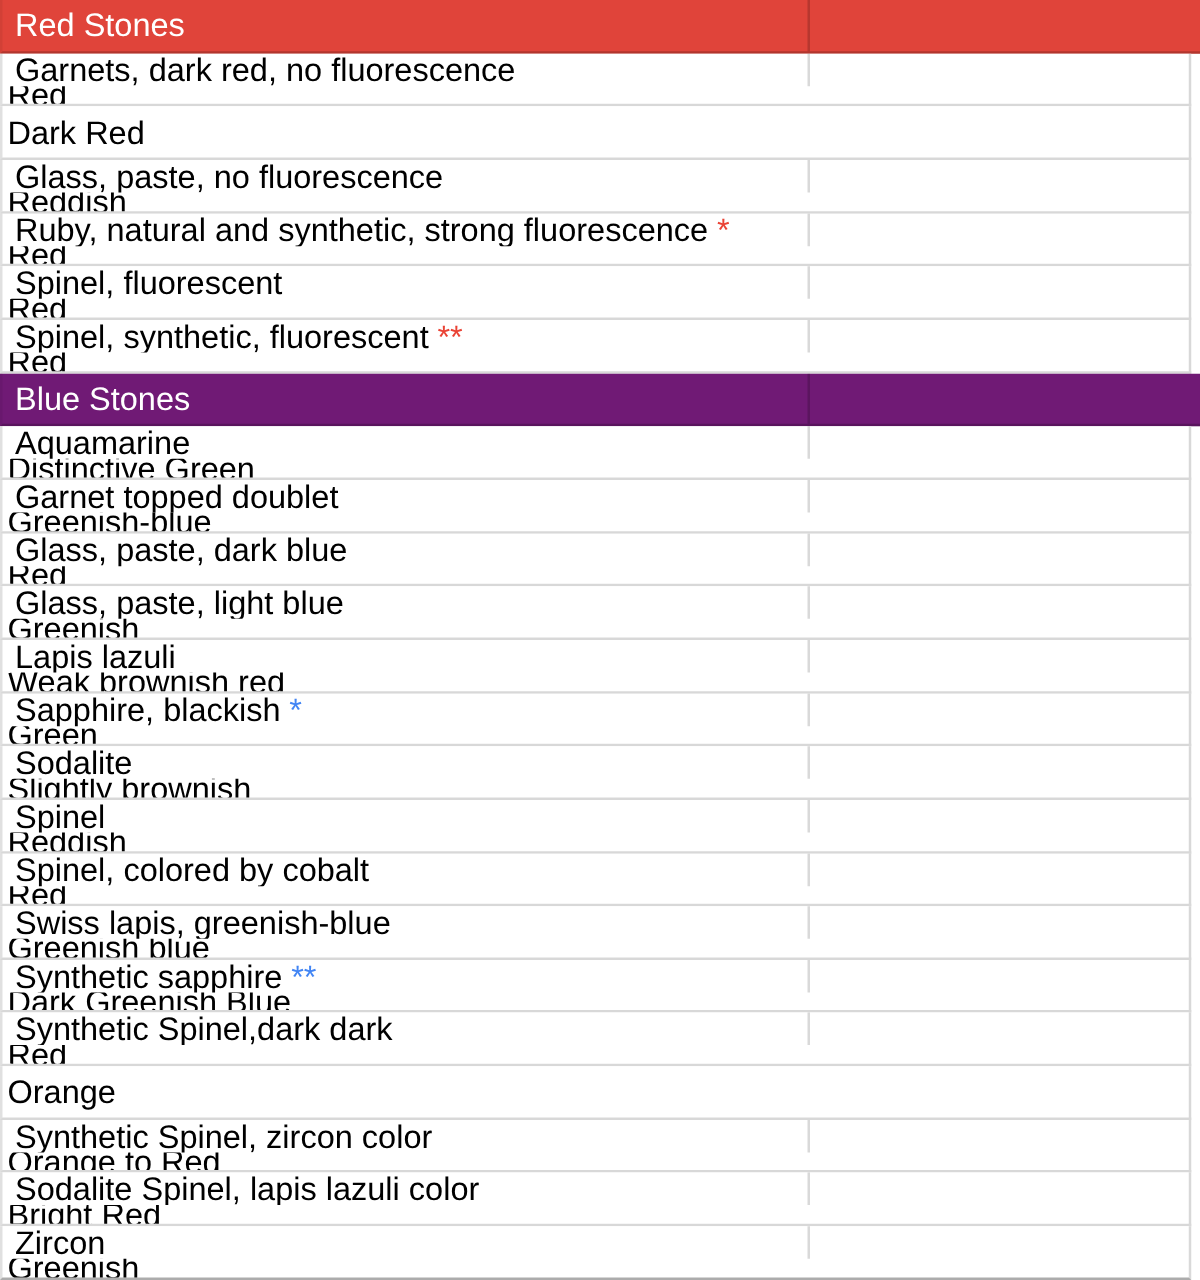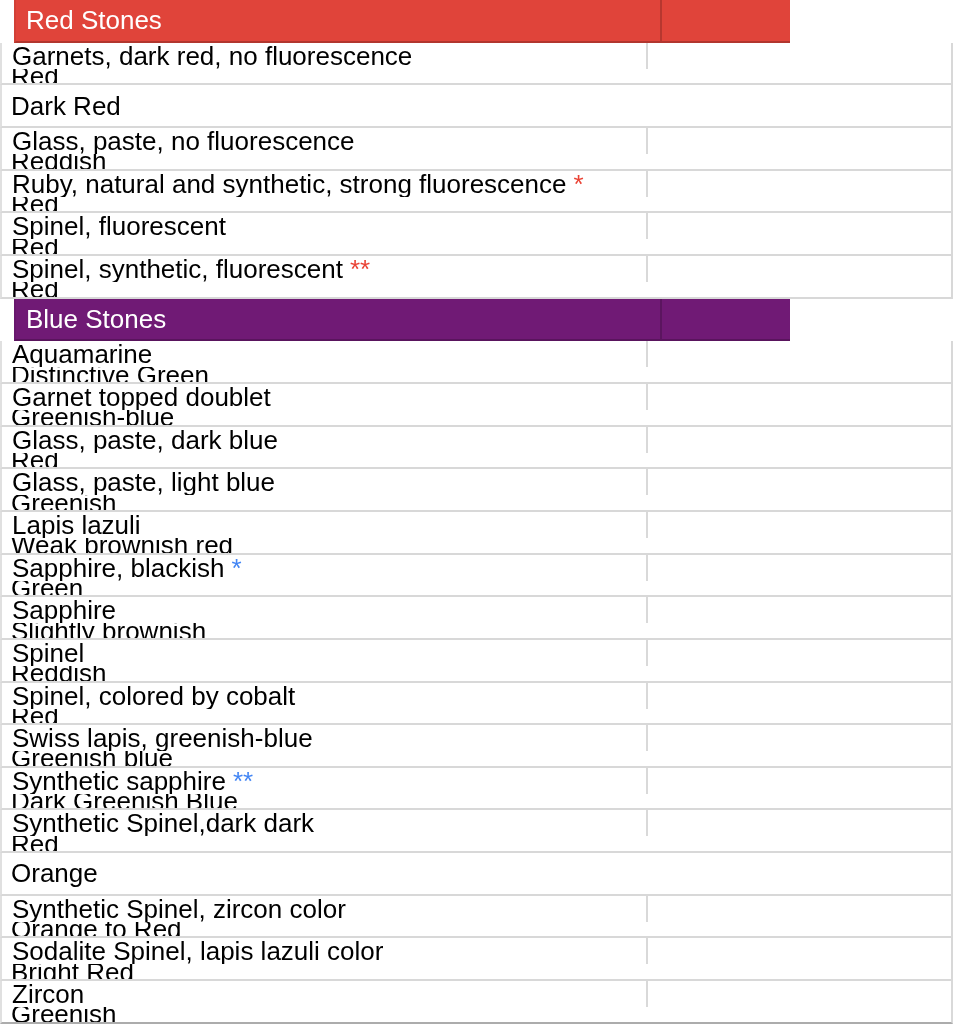--- a/index.html
+++ b/index.html
@@ -14,24 +14,23 @@
   }
   .row {
     display: flex;
     box-sizing: border-box;
     height: 42.6667px;
     background: #ffffff;
     border-left: 2px solid rgba(0,0,0,0.12);
     border-bottom: 2px solid rgba(0,0,0,0.15);
   }
   .row.header {
-    width: 776px;
+    width: 960px;
     border-left-color: rgba(0,0,0,0.06);
     border-bottom-color: rgba(0,0,0,0.20);
-    margin-left: 14px;
   }
   .row.body {
     width: 953px;
     border-right: 2px solid rgba(0,0,0,0.15);
     flex-direction: column;
   }
   .row:last-child {
     border-bottom-color: rgba(0,0,0,0.32);
   }
   .cell {
@@ -48,21 +47,21 @@
     flex: none;
     width: 646px;
     border-right: 2px solid rgba(0,0,0,0.15);
     padding-left: 10px;
   }
   .row.header .cell.left {
     border-right-color: rgba(0,0,0,0.18);
   }
   .cell.right {
     flex: 1;
-    padding-left: 9px;
+    padding-left: 4px;
     border-radius: 12px;
   }
   .row.header .cell {
     color: #ffffff;
   }
   .marker {
     margin-left: 7px;
     font-size: 26px;
   }
 </style>
@@ -195,21 +194,21 @@
       <span>Sapphire, blackish</span>
       <span class="marker" style="color: rgb(66, 133, 244);">*</span>
     </div>
     <div class="cell right">
       <span>Green</span>
     </div>
   </div>
 
   <div class="row body">
     <div class="cell left">
-      <span>Sapphire</span>
+      <span>Sodalite</span>
 
     </div>
     <div class="cell right">
       <span>Slightly brownish</span>
     </div>
   </div>
 
   <div class="row body">
     <div class="cell left">
       <span>Spinel</span>

